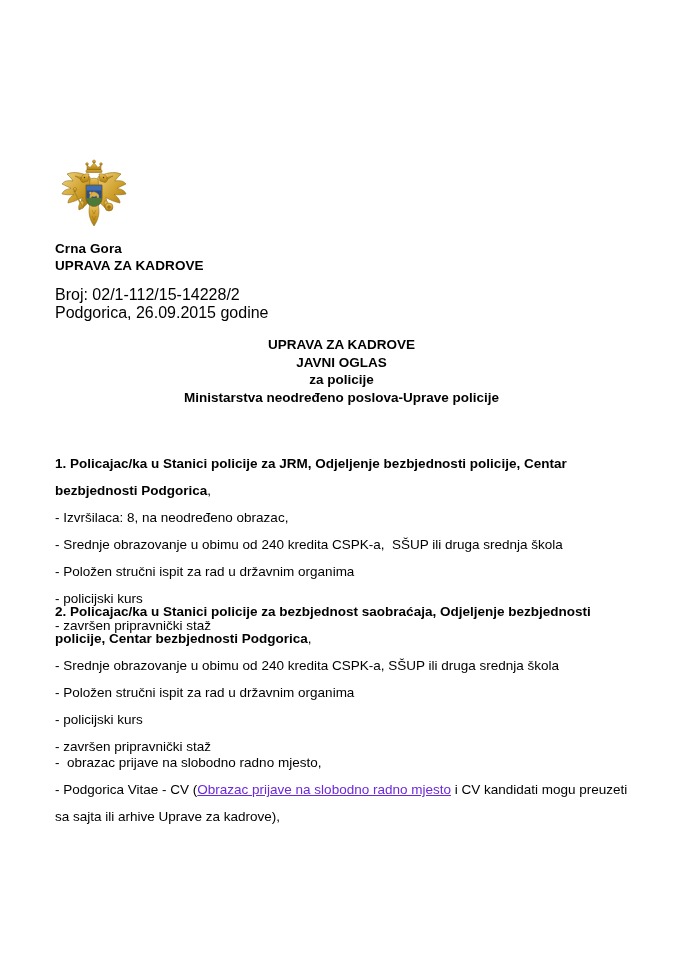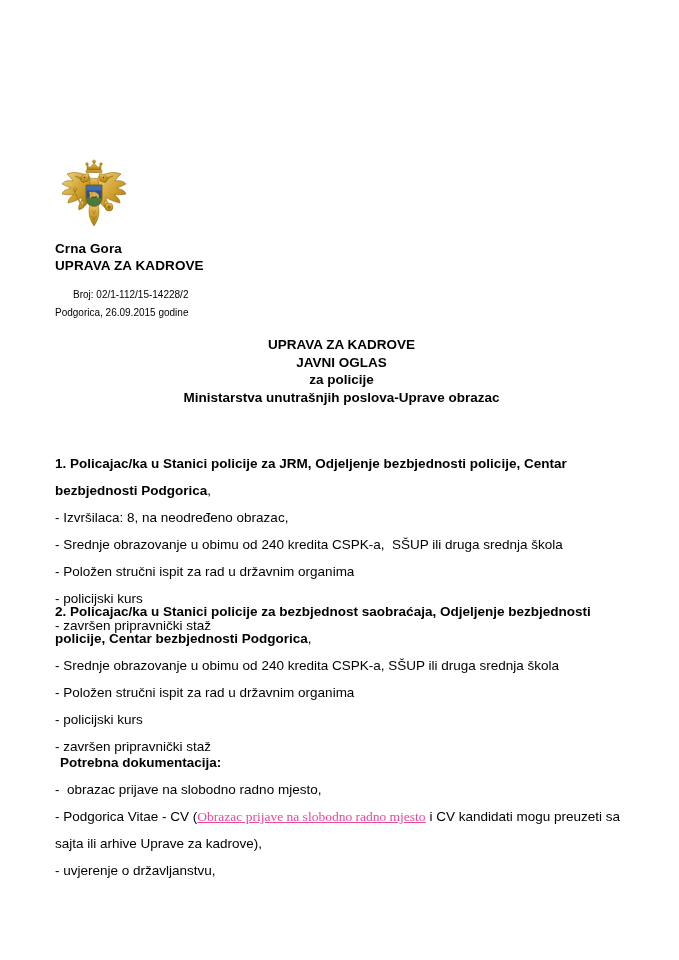--- a/index.html
+++ b/index.html
@@ -43,23 +43,22 @@
     font-weight: bold;
     line-height: 17px;
     letter-spacing: 0.1px;
   }
   .org-line { display: block; white-space: pre; }
 
   .doc-meta {
     position: absolute;
     left: 55px;
     top: 286px;
-    font-size: 10px;
+    font-size: 16px;
     line-height: 18px;
-    text-align: right;
   }
   .doc-meta span { display: block; white-space: pre; }
 
   
   .announce {
     position: absolute;
     left: 55px;
     top: 336px;
     width: 573px;
     text-align: center;
@@ -99,23 +98,22 @@
     padding: 0;
   }
 
   .docs-heading {
     font-weight: bold;
     margin: 0 0 0 5px;
     padding: 0;
   }
 
   a.doc-link {
-    color: #ec4899;
+    color: #6d28d9;
     text-decoration: underline;
-    font-family: Liberation Serif, serif;
   }
 </style>
 </head>
 <body>
 
 <div class="page">
 
   <div class="letterhead">
 
     <svg class="emblem" viewBox="0 0 140 160">
@@ -193,21 +191,21 @@
 
   <div class="doc-meta">
     <span>Broj: 02/1-112/15-14228/2</span>
     <span>Podgorica, 26.09.2015 godine</span>
   </div>
 
   <div class="announce">
     <span>UPRAVA ZA KADROVE</span>
     <span>JAVNI OGLAS</span>
     <span>za policije</span>
-    <span>Ministarstva unutrašnjih poslova-Uprave obrazac</span>
+    <span>Ministarstva neodređeno poslova-Uprave policije</span>
   </div>
 
   <div class="section" id="section-1">
     <p class="sec-heading"><span>1. Policajac/ka u Stanici policije za JRM, Odjeljenje bezbjednosti policije, Centar bezbjednosti Podgorica</span><span class="tail">,</span></p>
     <ul class="sec-list">
       <li>- Izvršilaca: 8, na neodređeno obrazac,</li>
       <li>- Srednje obrazovanje u obimu od 240 kredita CSPK-a,  SŠUP ili druga srednja škola</li>
       <li>- Položen stručni ispit za rad u državnim organima</li>
       <li>- policijski kurs</li>
       <li>- završen pripravnički staž</li>
@@ -218,21 +216,19 @@
     <p class="sec-heading"><span>2. Policajac/ka u Stanici policije za bezbjednost saobraćaja, Odjeljenje bezbjednosti policije, Centar bezbjednosti Podgorica</span><span class="tail">,</span></p>
     <ul class="sec-list">
       <li>- Srednje obrazovanje u obimu od 240 kredita CSPK-a, SŠUP ili druga srednja škola</li>
       <li>- Položen stručni ispit za rad u državnim organima</li>
       <li>- policijski kurs</li>
       <li>- završen pripravnički staž</li>
     </ul>
   </div>
 
   <div class="section" id="section-docs">
-    <p class="docs-heading">Potrebna dokumentacija:</p>
     <ul class="sec-list">
       <li>-  obrazac prijave na slobodno radno mjesto,</li>
       <li><span>- Podgorica Vitae - CV (</span><a class="doc-link" href="#">Obrazac prijave na slobodno radno mjesto</a><span> i CV kandidati mogu preuzeti sa sajta ili arhive Uprave za kadrove),</span></li>
-      <li>- uvjerenje o državljanstvu,</li>
     </ul>
   </div>
 
 </div>
 
 </body></html>

